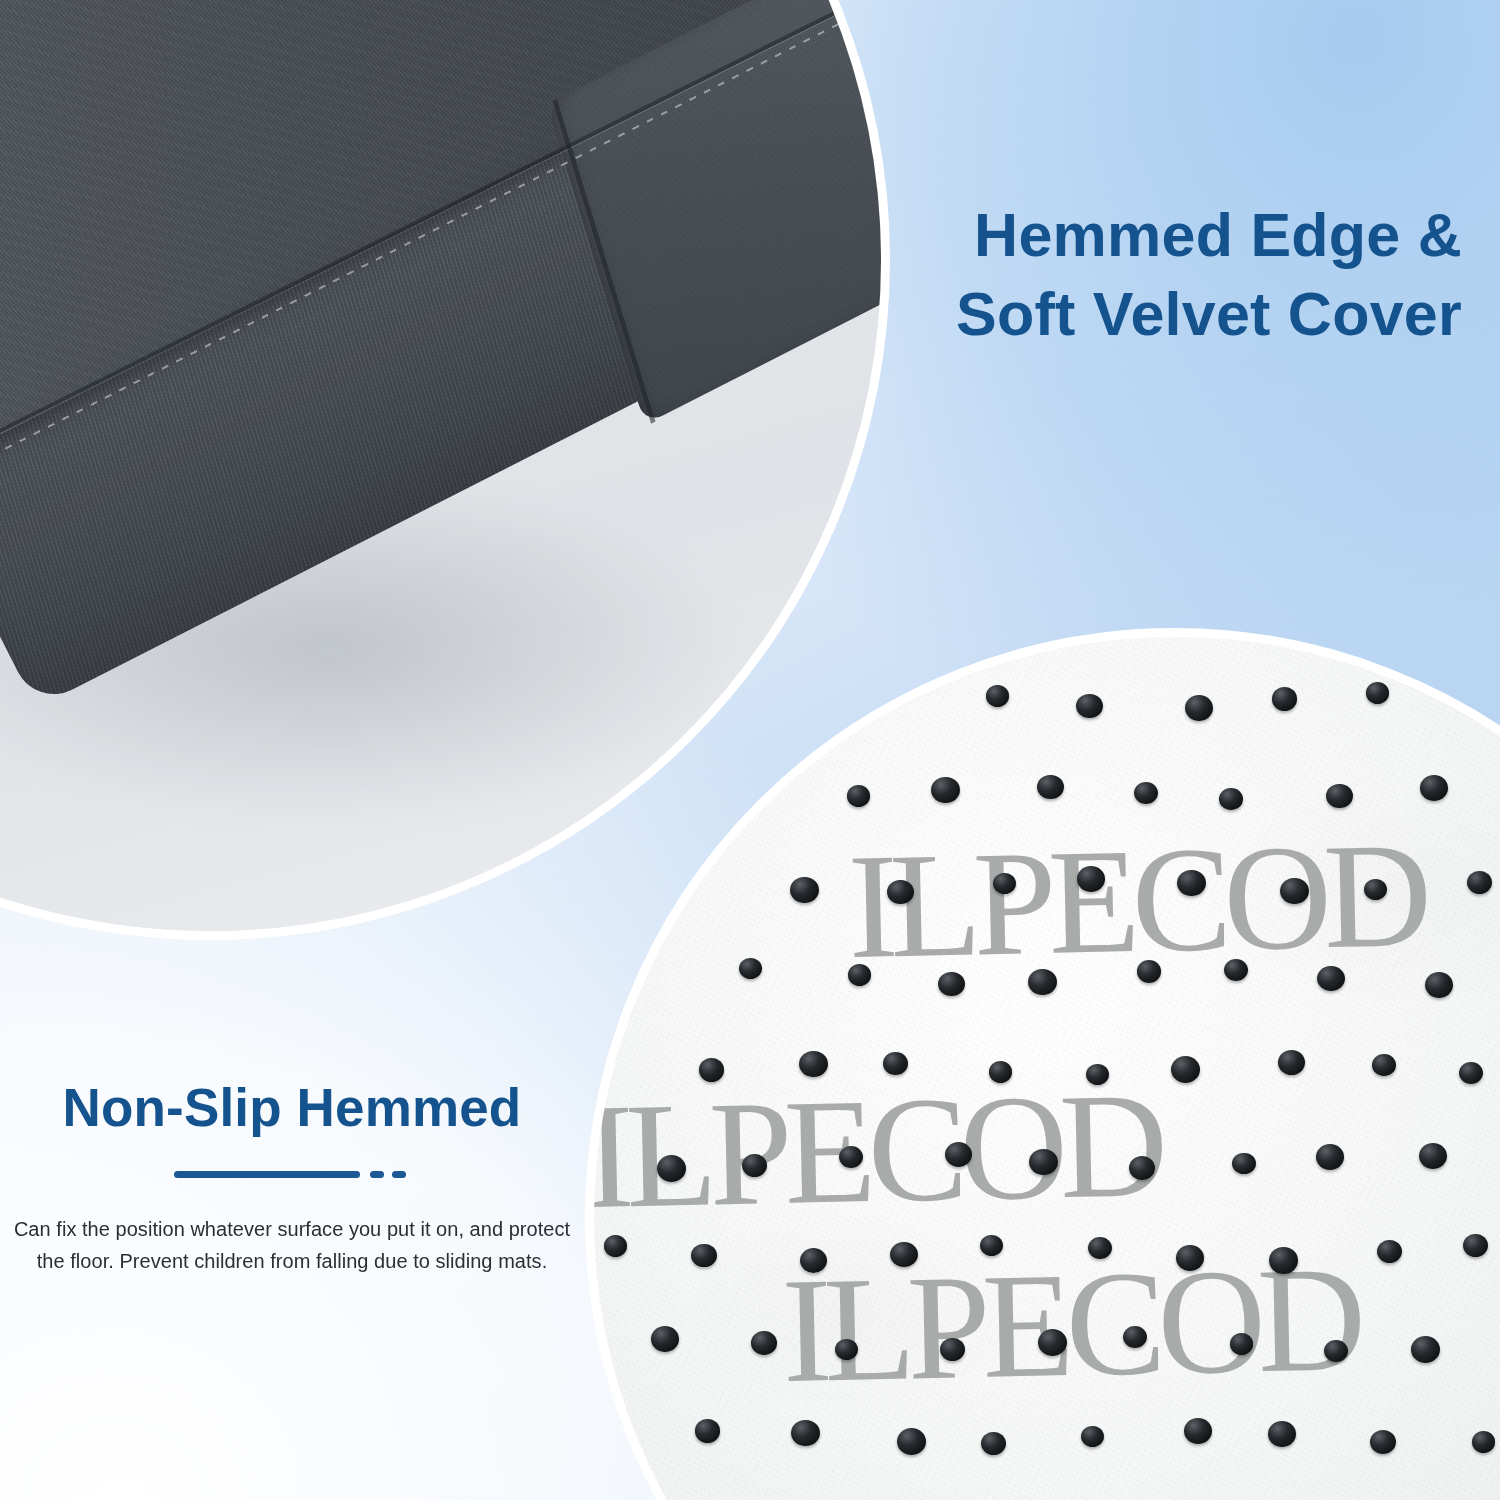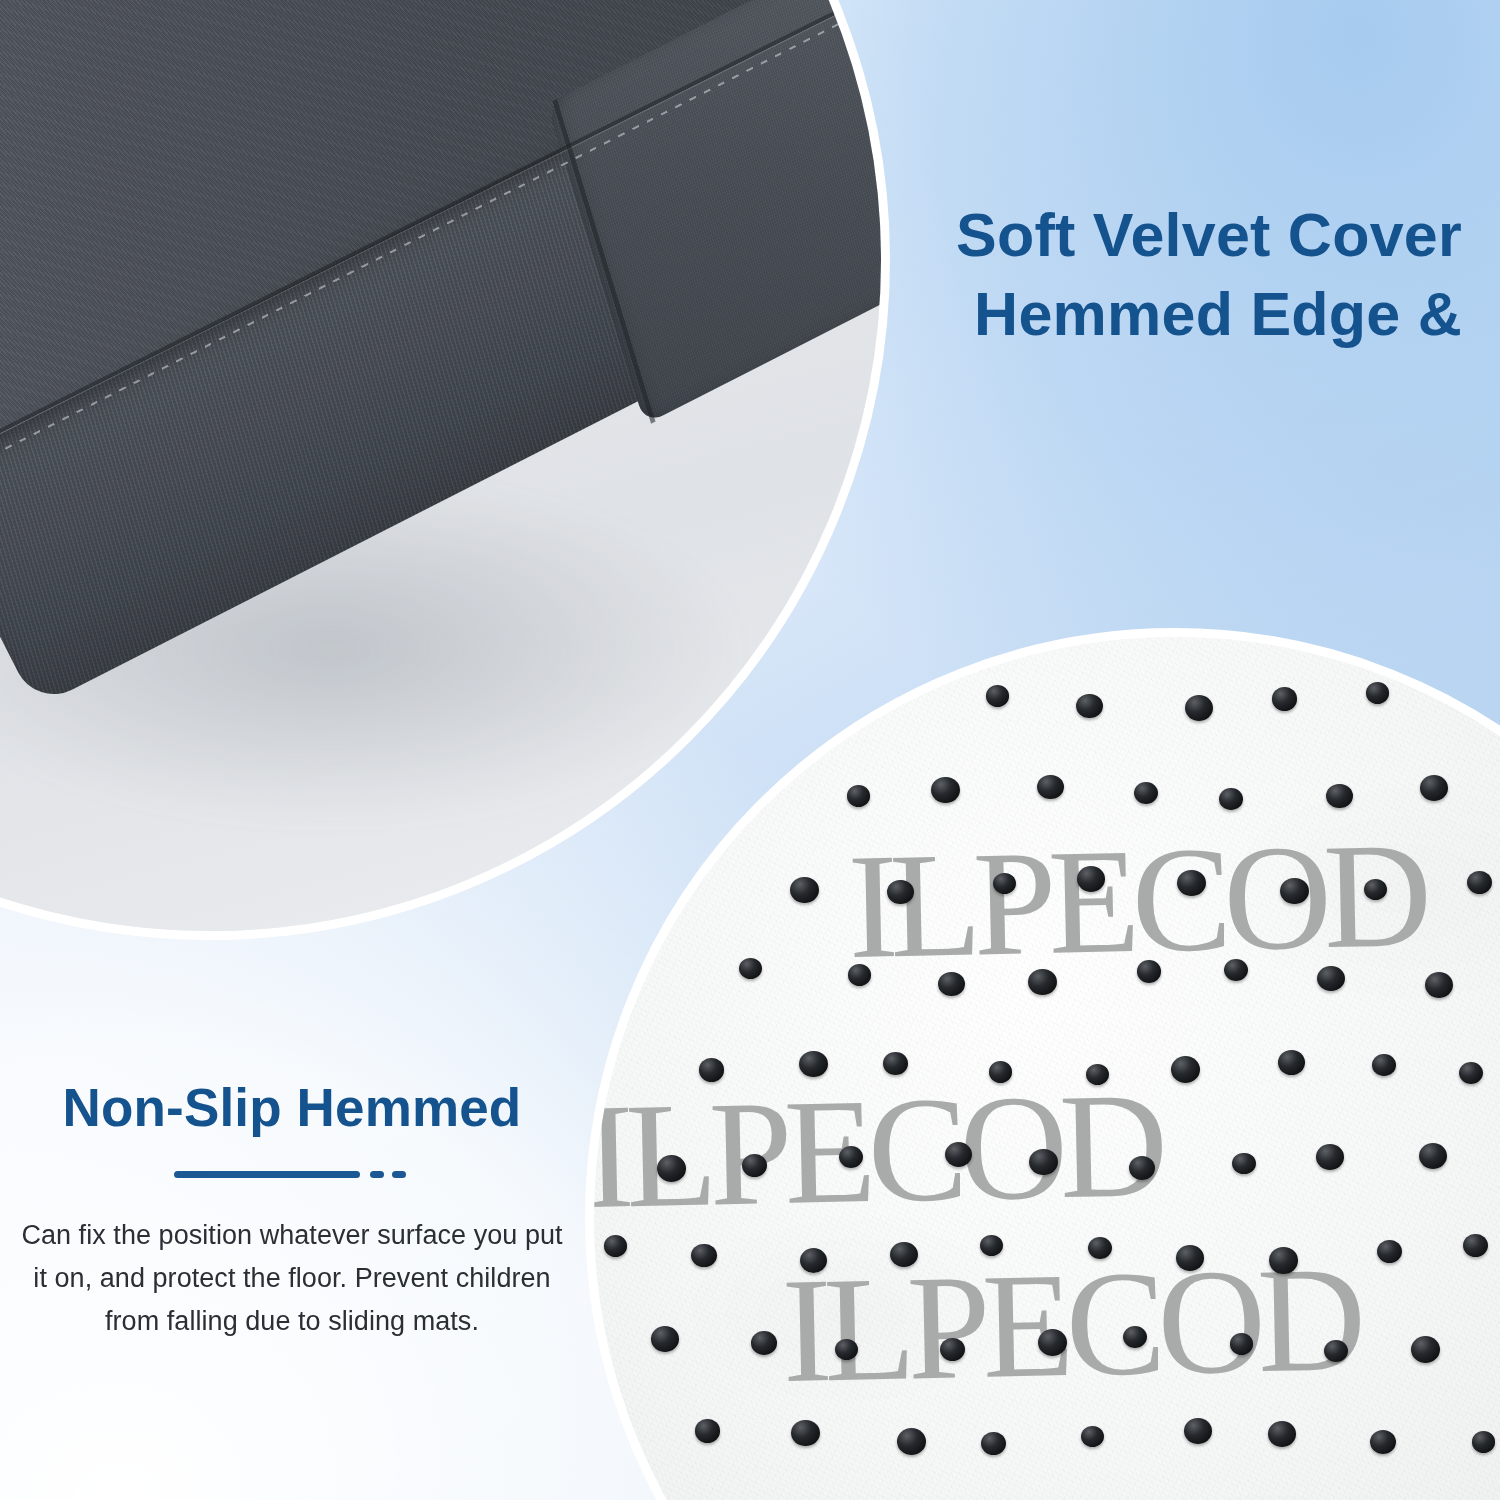--- a/index.html
+++ b/index.html
@@ -239,21 +239,21 @@
     position:absolute; left:0; top:0;
     width:186px; height:7px; border-radius:4px;
     background:#1c5893;
   }
   .divider .d1{ position:absolute; left:196px; top:0; width:14px; height:7px; border-radius:4px; background:#1c5893; }
   .divider .d2{ position:absolute; left:218px; top:0; width:14px; height:7px; border-radius:4px; background:#1c5893; }
 
   .feature-body{
     margin-top:36px;
     color:#2b2f33;
-    font-size:27px;
+    font-size:20px;
     line-height:1.58;
     text-align:center;
     letter-spacing:.002em;
   }
 </style>
 </head>
 <body>
 
 <div id="stage">
 
@@ -365,22 +365,22 @@
           <div class="dot" style="width: 23.4999px; height: 21.6199px; left: 486.578px; top: 788.516px;"></div>
           <div class="dot" style="width: 27.7039px; height: 25.4876px; left: 590.437px; top: 781.387px;"></div>
           <div class="dot" style="width: 27.7534px; height: 25.5331px; left: 674.065px; top: 784.079px;"></div>
           <div class="dot" style="width: 26.1534px; height: 24.0611px; left: 776.347px; top: 792.594px;"></div>
           <div class="dot" style="width: 23.3918px; height: 21.5205px; left: 877.539px; top: 794.286px;"></div>
         </div>
     </div>
   </div>
 
   <div class="headline">
+    <span class="ln">Hemmed Edge &amp;</span>
     <span class="ln">Soft Velvet Cover</span>
-    <span class="ln">Hemmed Edge &amp;</span>
   </div>
 
   <div class="feature-block">
     <div class="feature-title">Non-Slip Hemmed</div>
 
     <div class="divider">
       <span class="bar"></span>
       <span class="d1"></span>
       <span class="d2"></span>
     </div>

